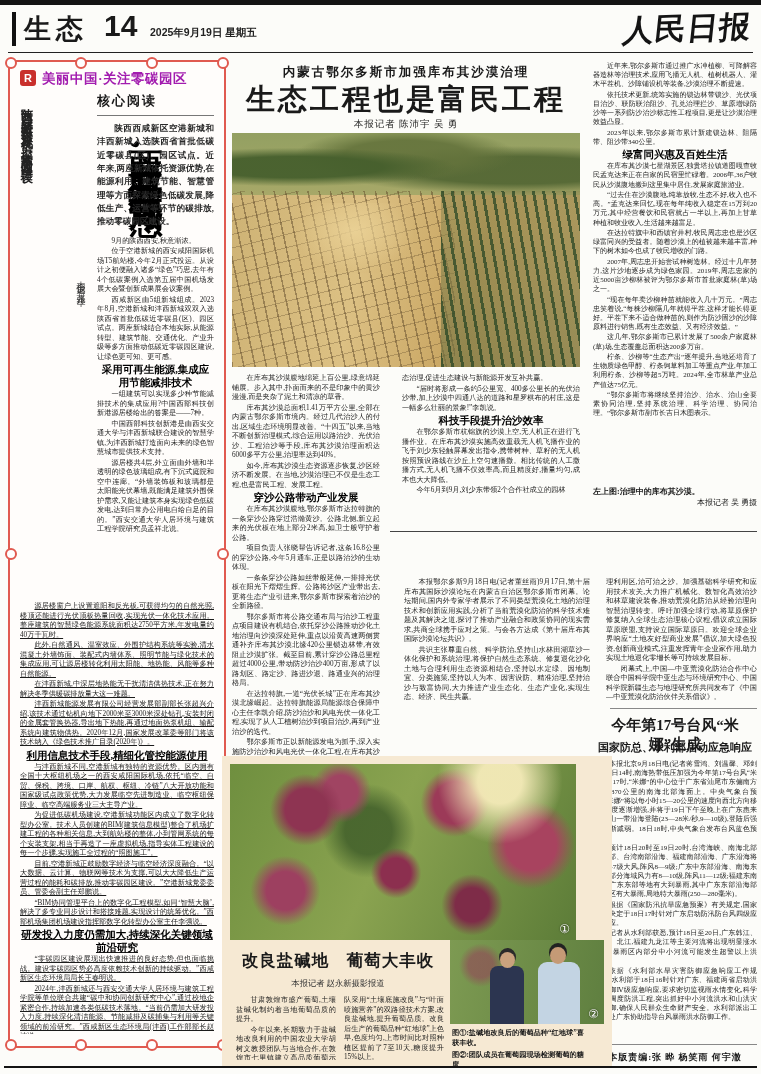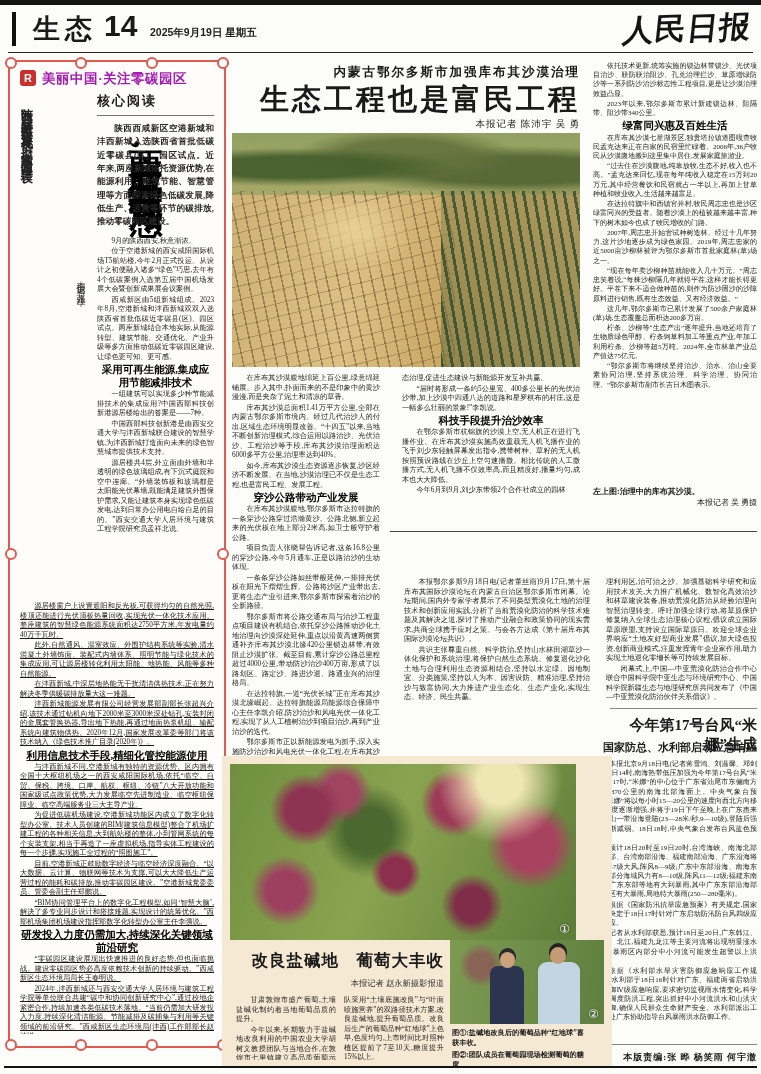--- a/index.html
+++ b/index.html
@@ -1,20 +1,20 @@
 <!DOCTYPE html>
 <html><head>
 <meta charset="utf-8">
 <style>
   html,body{margin:0;padding:0;background:#e8e8e4;}
   #page{position:relative;width:761px;height:1074px;margin:0 auto;background:#fcfcf9;
         font-family:"Liberation Serif","DejaVu Serif",serif;color:#1a1a1a;overflow:hidden;
         outline:1px solid #b5b5b0;}
   .abs{position:absolute;}
-  .ctr{text-align:right;}
+  .ctr{text-align:center;}
   .body7{font-size:7.2px;line-height:1.32;text-align:justify;color:#1c1c1c;overflow:hidden;}
   .body7 p{margin:0 0 1px 0;text-indent:2em;}
   .body7 p.cont{text-indent:0;}
   .sub{font-weight:900;text-align:center;font-size:10.5px;line-height:1.25;margin:4px 0 3px 0;text-indent:0 !important;color:#000;}
   .rule{border-top:1px solid #444;}
   
   .sec-bracket{border-left:4px solid #111;height:34px;width:10px;}
   .sec-title{font-size:27px;font-weight:900;letter-spacing:5px;}
   .sec-num{font-size:30px;font-weight:700;font-family:"Liberation Sans",sans-serif;}
   .sec-date{font-size:10.5px;font-weight:700;font-family:"Liberation Sans",sans-serif;color:#222;}
@@ -57,21 +57,21 @@
   .pfig{position:absolute;}
 </style>
 </head>
 <body>
 
 <div id="page">
 
   <div class="abs" style="left:0;top:0;width:761px;height:5px;background:#141414;"></div>
 
   <div class="abs sec-bracket" style="left:12px;top:12px;"></div>
-  <div class="abs sec-title" style="left:33px;top:11px;">生态</div>
+  <div class="abs sec-title" style="left:24px;top:11px;">生态</div>
   <div class="abs sec-num" style="left:104px;top:9px;">14</div>
   <div class="abs sec-date" style="left:150px;top:26px;">2025年9月19日 星期五</div>
   <div class="abs masthead" style="right:10px;top:8px;">人民日报</div>
   <div class="abs" style="left:8px;top:52px;width:745px;border-top:1.5px solid #222;"></div>
 
   <div class="abs redbox" style="left:8px;top:60px;width:214px;height:984px;">
     <div class="node" style="left:-5px;top:-5px;"></div>
     <div class="node" style="left:65px;top:-5px;"></div>
     <div class="node" style="left:136px;top:-5px;"></div>
     <div class="node" style="left:207px;top:-5px;"></div>
@@ -149,20 +149,21 @@
 
   <div class="abs body7" style="left:402px;top:374px;width:178px;height:152px;">
     <p class="cont">态治理,促进生态建设与新能源开发互补共赢。</p>
     <p>“届时将形成一条约5公里宽、400多公里长的光伏治沙带,加上沙漠中四通八达的道路和星罗棋布的村庄,这是一幅多么壮丽的景象!”李凯说。</p>
     <p class="sub">科技手段提升治沙效率</p>
     <p>在鄂尔多斯市杭锦旗的沙漠上空,无人机正在进行飞播作业。在库布其沙漠实施高效重载无人机飞播作业的飞手刘少东轻触屏幕发出指令,携带树种、草籽的无人机按照预设路线在沙丘上空匀速播撒。相比传统的人工撒播方式,无人机飞播不仅效率高,而且精度好,播量均匀,成本也大大降低。</p>
     <p>今年6月到9月,刘少东带领2个合作社成立的园林</p>
   </div>
 
   <div class="abs body7" style="left:593px;top:62px;width:164px;height:418px;font-size:7px;">
+    <p>近年来,鄂尔多斯市通过推广水冲植柳、可降解容器造林等治理技术,应用飞播无人机、植树机器人、灌木平茬机、沙障铺设机等装备,沙漠治理不断提速。</p>
     <p>依托技术更新,统筹实施的锁边林带锁沙、光伏项目治沙、联防联治阻沙、孔兑治理拦沙、草原增绿防沙等一系列防沙治沙标志性工程项目,更是让沙漠治理效益凸显。</p>
     <p>2023年以来,鄂尔多斯市累计新建锁边林、阻隔带、阻沙带340公里。</p>
     <p class="sub">绿富同兴惠及百姓生活</p>
     <p>在库布其沙漠七星湖景区,独贵塔拉镇道图嘎查牧民孟克达来正在自家的民宿里忙碌着。2006年,36户牧民从沙漠腹地搬到这里集中居住,发展家庭旅游业。</p>
     <p>“过去住在沙漠腹地,纯靠放牧,生态不好,收入也不高。”孟克达来回忆,现在每年纯收入稳定在15万到20万元,其中经营餐饮和民宿就占一半以上,再加上甘草种植和牧业收入,生活越来越富足。</p>
     <p>在达拉特旗中和西镇官井村,牧民周志忠也是沙区绿富同兴的受益者。随着沙漠上的植被越来越丰富,种下的树木如今也成了牧民增收的门路。</p>
     <p>2007年,周志忠开始尝试种树造林。经过十几年努力,这片沙地逐步成为绿色家园。2019年,周志忠家的近5000亩沙柳林被评为鄂尔多斯市首批家庭林(草)场之一。</p>
     <p>“现在每年卖沙柳种苗就能收入几十万元。”周志忠笑着说,“每株沙柳隔几年就得平茬,这样才能长得更好。平茬下来不适合做种苗的,则作为防沙固沙的沙障原料进行销售,既有生态效益、又有经济效益。”</p>
     <p>这几年,鄂尔多斯市已累计发展了500余户家庭林(草)场,生态覆盖总面积达200多万亩。</p>
     <p>柠条、沙柳等“生态产出”逐年提升,当地还培育了生物质绿色甲醇、柠条饲草料加工等重点产业,年加工利用柠条、沙柳等超5万吨。2024年,全市林草产业总产值达75亿元。</p>

